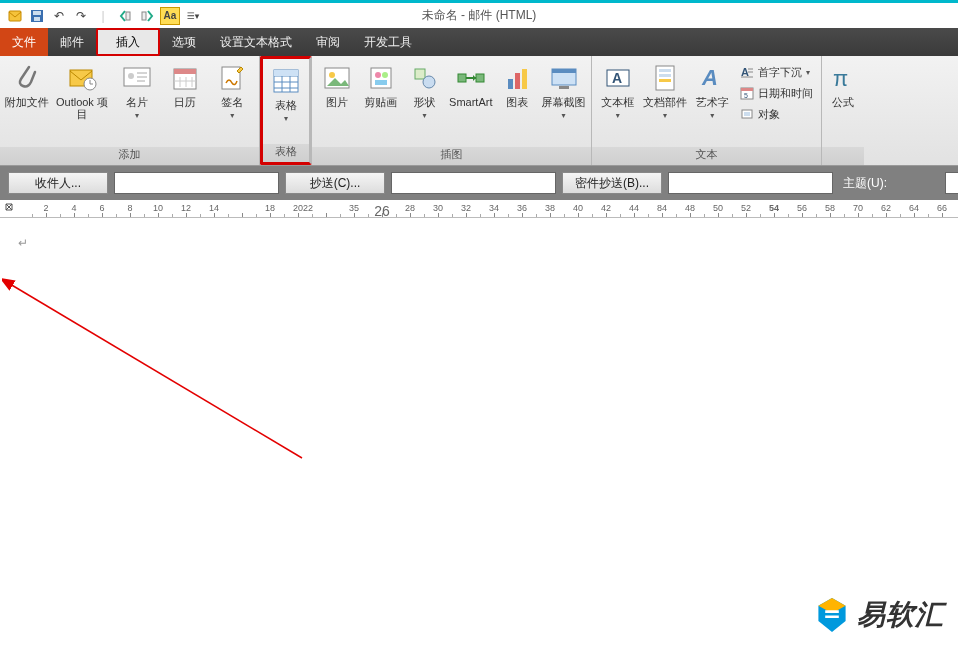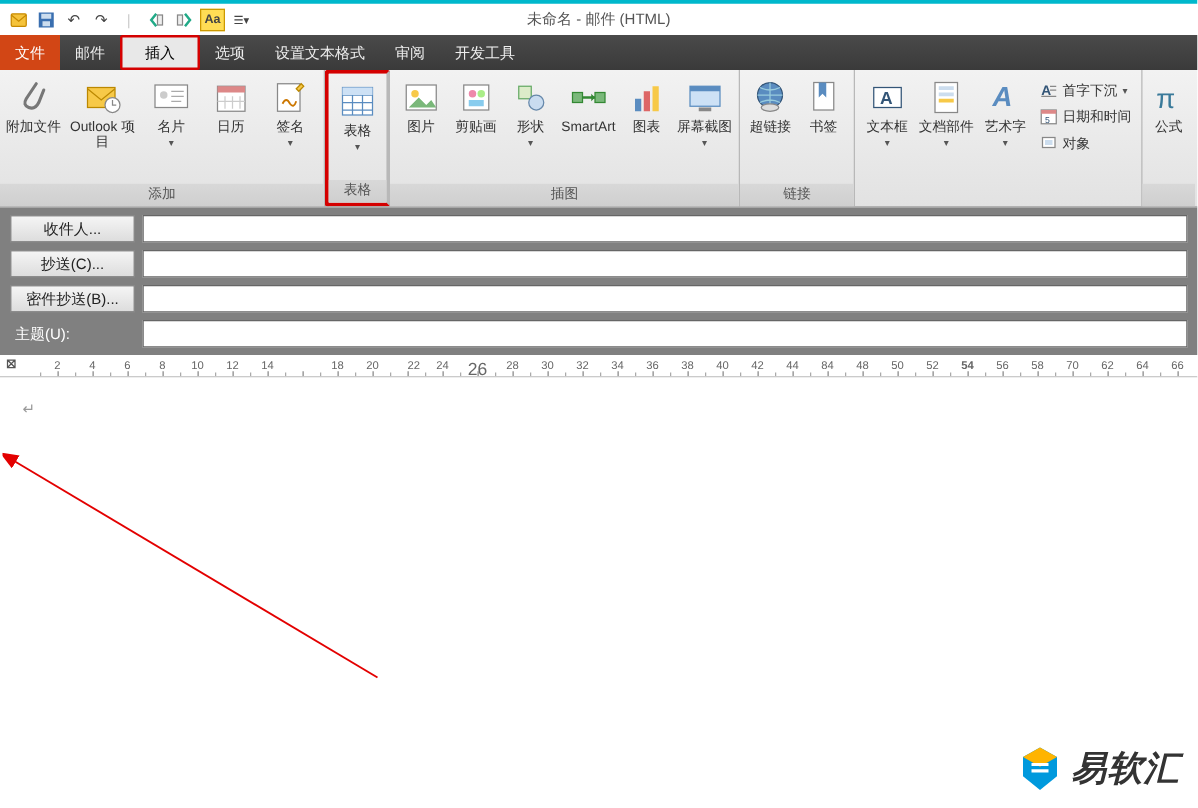--- a/index.html
+++ b/index.html
@@ -27,21 +27,21 @@
   .btn-large.wide { width: 64px; }
   .btn-large.narrow { width: 48px; }
   .icon-box { width: 32px; height: 32px; display:flex; align-items:center; justify-content:center; }
   .btn-label { font-size: 11px; color:#333; text-align:center; line-height:1.1; }
   .dd-arrow { font-size: 8px; color:#555; }
   .btn-list { display:flex; flex-direction:column; gap:1px; padding: 2px 4px; }
   .btn-small { font-size: 11px; color:#333; display:flex; align-items:center; gap:4px; cursor:pointer; white-space:nowrap; height:20px; }
   .small-ico { width:14px; height:14px; }
 
   
-  .addr-section { background: #808080; padding: 6px 8px; display:flex; flex-direction:column; gap:6px; } 
+  .addr-section { background: #808080; padding: 6px 8px; display:flex; gap:6px; } 
   .addr-row { display:flex; gap:6px; align-items:center; }
   .addr-btn { width: 100px; height: 22px; background: linear-gradient(#f5f5f5,#ddd); border: 1px solid #888; font-size: 12px; color:#222; cursor:pointer; }
   .addr-label { width: 100px; font-size: 12px; color:#fff; text-align:left; padding-left:4px; }
   .addr-input { flex:1; height: 22px; background:#fff; border:1px solid #666; font-size:12px; padding:0 4px; }
 
   
   .ruler { height: 18px; background: #fff; border-bottom:1px solid #bbb; position:relative; font-size:9px; color:#666; overflow:hidden; }
   .ruler-tab { position:absolute; left:4px; top:2px; width:10px; height:10px; }
 
   
@@ -248,44 +248,20 @@
               <rect x="3" y="3" width="24" height="4" fill="#5a8cc0"></rect>
               <rect x="10" y="20" width="10" height="3" fill="#888"></rect>
             </svg>
         </div>
         <div class="btn-label"><span>屏幕截图</span><br><span class="dd-arrow">▾</span></div>
       </div>
     </div>
     <div class="group-label">插图</div>
   </div>
 
-  <div class="group" style="width:92px">
-    <div class="group-body">
-      <div class="btn-large narrow">
-        <div class="icon-box">
-          <svg width="28" height="28">
-              <circle cx="14" cy="12" r="10" fill="#5a8cc0" stroke="#357"></circle>
-              <path d="M4 12 h20 M14 2 v20 M6 6 Q14 10 22 6 M6 18 Q14 14 22 18" stroke="#9cd" fill="none"></path>
-              <ellipse cx="14" cy="22" rx="7" ry="3" fill="#ddd" stroke="#888"></ellipse>
-            </svg>
-        </div>
-        <div class="btn-label">超链接</div>
-      </div>
-      <div class="btn-large narrow">
-        <div class="icon-box">
-          <svg width="24" height="28">
-              <rect x="4" y="2" width="16" height="22" fill="#fff" stroke="#888"></rect>
-              <path d="M14 2 v12 l-3 -3 l-3 3 v-12" fill="#5a8cc0"></path>
-            </svg>
-        </div>
-        <div class="btn-label">书签</div>
-      </div>
-    </div>
-    <div class="group-label">链接</div>
-  </div>
 
   <div class="group" style="width:230px">
     <div class="group-body">
       <div class="btn-large narrow">
         <div class="icon-box">
           <svg width="26" height="24">
               <rect x="2" y="4" width="22" height="16" fill="#fff" stroke="#357"></rect>
               <text x="7" y="17" font-size="14" fill="#357" font-weight="bold">A</text>
             </svg>
         </div>
@@ -337,20 +313,21 @@
           <span class="small-ico">
               <svg width="14" height="14">
                 <rect x="2" y="3" width="10" height="8" fill="#fff" stroke="#888"></rect>
                 <rect x="4" y="5" width="6" height="4" fill="#cde"></rect>
               </svg>
             </span>
           <span>对象</span>
         </div>
       </div>
     </div>
+    <div class="group-label">文本</div>
   </div>
 
   <div class="group" style="width:42px;border-right:none">
     <div class="group-body">
       <div class="btn-large narrow">
         <div class="icon-box">
           <svg width="28" height="26">
               <text x="4" y="21" font-size="22" fill="#3a7a9a" font-family="serif">π</text>
             </svg>
         </div>
@@ -408,24 +385,24 @@
       <div style="position: absolute; left: 182px; top: 14px; width: 1px; height: 3px; background: rgb(170, 170, 170);"></div>
       <div style="position: absolute; left: 224px; top: 0; font-size: 9px; color: rgb(102, 102, 102); transform: translateX(-50%); margin-top: 16px;">16</div>
       <div style="position: absolute; left: 224px; top: 13px; width: 1px; height: 4px; background: rgb(136, 136, 136);"></div>
       <div style="position: absolute; left: 210px; top: 14px; width: 1px; height: 3px; background: rgb(170, 170, 170);"></div>
       <div style="position: absolute; left: 252px; top: 3px; font-size: 9px; color: rgb(102, 102, 102); transform: translateX(-50%);">18</div>
       <div style="position: absolute; left: 252px; top: 13px; width: 1px; height: 4px; background: rgb(136, 136, 136);"></div>
       <div style="position: absolute; left: 238px; top: 14px; width: 1px; height: 3px; background: rgb(170, 170, 170);"></div>
       <div style="position: absolute; left: 280px; top: 3px; font-size: 9px; color: rgb(102, 102, 102); transform: translateX(-50%);">20</div>
       <div style="position: absolute; left: 280px; top: 13px; width: 1px; height: 4px; background: rgb(136, 136, 136);"></div>
       <div style="position: absolute; left: 266px; top: 14px; width: 1px; height: 3px; background: rgb(170, 170, 170);"></div>
-      <div style="position: absolute; left: 313px; top: 3px; font-size: 9px; color: rgb(102, 102, 102); transform: translateX(-50%);">22</div>
+      <div style="position: absolute; left: 290px; top: 3px; font-size: 9px; color: rgb(102, 102, 102); transform: translateX(-50%);">22</div>
       <div style="position: absolute; left: 308px; top: 13px; width: 1px; height: 4px; background: rgb(136, 136, 136);"></div>
       <div style="position: absolute; left: 294px; top: 14px; width: 1px; height: 3px; background: rgb(170, 170, 170);"></div>
-      <div style="position: absolute; left: 336px; top: 3px; font-size: 9px; color: rgb(102, 102, 102); transform: translateX(-50%);">24</div>
+      <div style="position: absolute; left: 336px; top: 3px; font-size: 9px; color: rgb(102, 102, 102); transform: translateX(-50%);">35</div>
       <div style="position: absolute; left: 336px; top: 13px; width: 1px; height: 4px; background: rgb(136, 136, 136);"></div>
       <div style="position: absolute; left: 322px; top: 14px; width: 1px; height: 3px; background: rgb(170, 170, 170);"></div>
       <div style="position: absolute; left: 364px; top: 3px; font-size: 14px; color: rgb(102, 102, 102); transform: translateX(-50%);">26</div>
       <div style="position: absolute; left: 364px; top: 13px; width: 1px; height: 4px; background: rgb(136, 136, 136);"></div>
       <div style="position: absolute; left: 350px; top: 14px; width: 1px; height: 3px; background: rgb(170, 170, 170);"></div>
       <div style="position: absolute; left: 392px; top: 3px; font-size: 9px; color: rgb(102, 102, 102); transform: translateX(-50%);">28</div>
       <div style="position: absolute; left: 392px; top: 13px; width: 1px; height: 4px; background: rgb(136, 136, 136);"></div>
       <div style="position: absolute; left: 378px; top: 14px; width: 1px; height: 3px; background: rgb(170, 170, 170);"></div>
       <div style="position: absolute; left: 420px; top: 3px; font-size: 9px; color: rgb(102, 102, 102); transform: translateX(-50%);">30</div>
       <div style="position: absolute; left: 420px; top: 13px; width: 1px; height: 4px; background: rgb(136, 136, 136);"></div>

